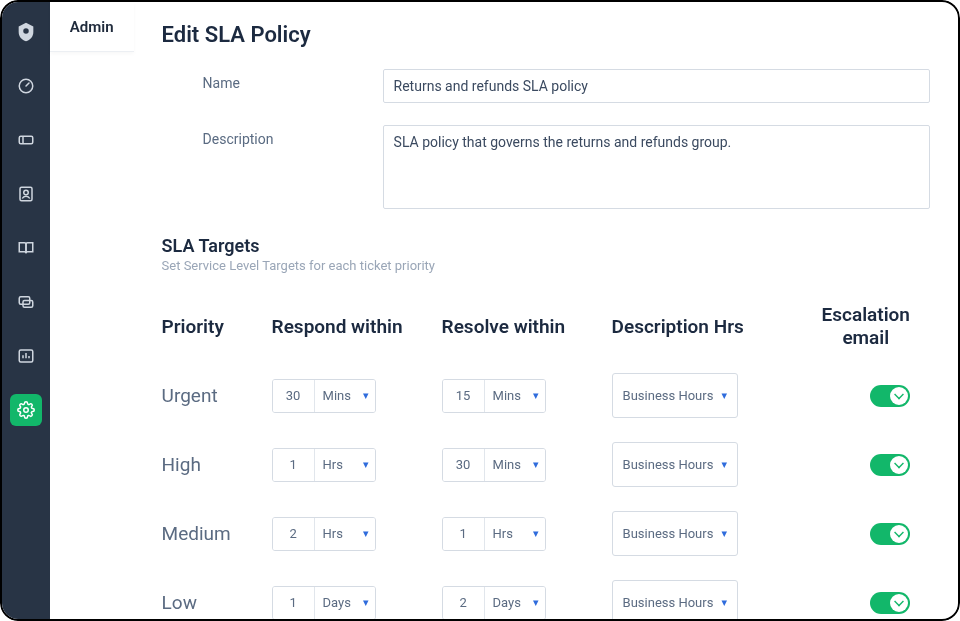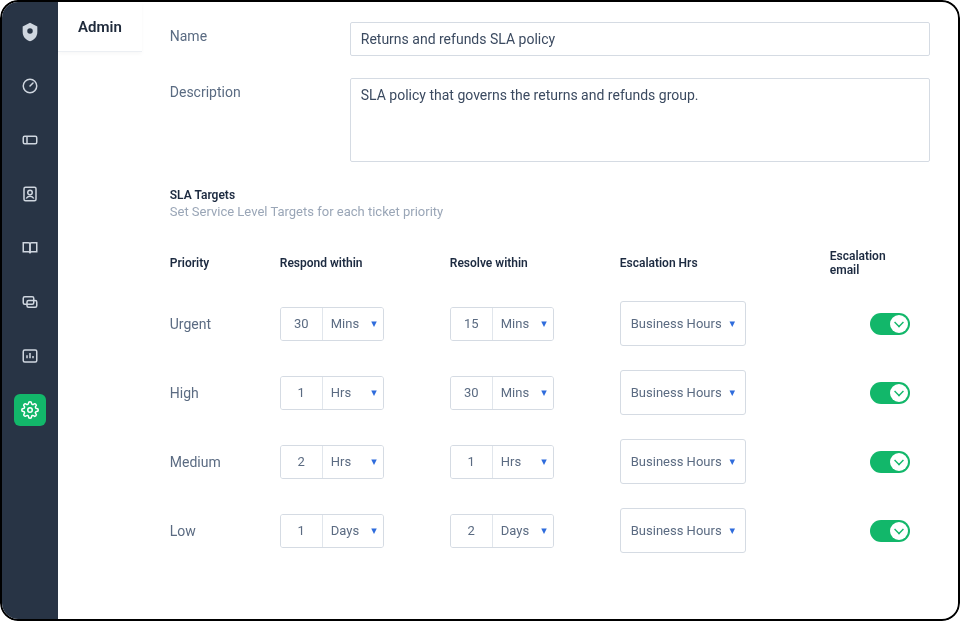--- a/index.html
+++ b/index.html
@@ -68,66 +68,67 @@
   }
   .page-title {
     font-size: 22px;
     font-weight: 600;
     color: #1c2a40;
     margin-bottom: 22px;
   }
   .form-row {
     display: flex;
     margin-bottom: 22px;
+    margin-left: 41px;
   }
   .form-row .label {
     width: 180px;
     font-size: 14px;
     color: #5a6b82;
     padding-top: 6px;
   }
   .form-row .field { flex: 1; }
   input[type="text"], textarea {
     width: 100%;
     border: 1px solid #d5dbe3;
     border-radius: 2px;
     padding: 8px 10px;
     font-size: 14px;
     color: #3b4a60;
     font-family: inherit;
     resize: none;
   }
   textarea { height: 84px; }
   .section-title {
-    font-size: 12px;
+    font-size: 18px;
     font-weight: 600;
     color: #1c2a40;
     margin-top: 14px;
   }
   .section-sub {
     font-size: 13px;
     color: #9aa6b7;
     margin-top: 2px;
     margin-bottom: 30px;
   }
   .grid {
     display: grid;
     grid-template-columns: 110px 170px 170px 210px 1fr;
     column-gap: 0;
     row-gap: 24px;
     align-items: center;
   }
   .grid .head {
-    font-size: 12px;
+    font-size: 19px;
     font-weight: 600;
     color: #1c2a40;
   }
-  .head.right { text-align: left; padding-right: 20px; }
+  .head.right { text-align: center; padding-right: 20px; }
   .prio {
-    font-size: 14px;
+    font-size: 19px;
     color: #5b6b82;
   }
   .pair {
     display: inline-flex;
     border: 1px solid #d5dbe3;
     border-radius: 3px;
     height: 34px;
     overflow: hidden;
     align-items: flex-end;
   }
@@ -253,20 +254,21 @@
         </svg>
     </div>
   </nav>
 
   <div class="main">
     <div class="topbar">
       <span>Admin</span>
     </div>
 
     <div class="content">
+      <h1 class="page-title">Edit SLA Policy</h1>
 
       <div class="form-row">
         <div class="label">Name</div>
         <div class="field">
           <input type="text" value="Returns and refunds SLA policy" style="">
         </div>
       </div>
 
       <div class="form-row">
         <div class="label">Description</div>
@@ -275,21 +277,21 @@
         </div>
       </div>
 
       <div class="section-title">SLA Targets</div>
       <div class="section-sub">Set Service Level Targets for each ticket priority</div>
 
       <div class="grid">
         <div class="head">Priority</div>
         <div class="head">Respond within</div>
         <div class="head">Resolve within</div>
-        <div class="head">Escalation Hrs</div>
+        <div class="head">Description Hrs</div>
         <div class="head right">Escalation email</div>
 
         <div class="prio">Urgent</div>
         <div><div class="pair">
           <span class="num">30</span>
           <span class="unit">
                 <span>Mins</span>
                 <span class="chevron">▾</span>
               </span>
         </div></div>

